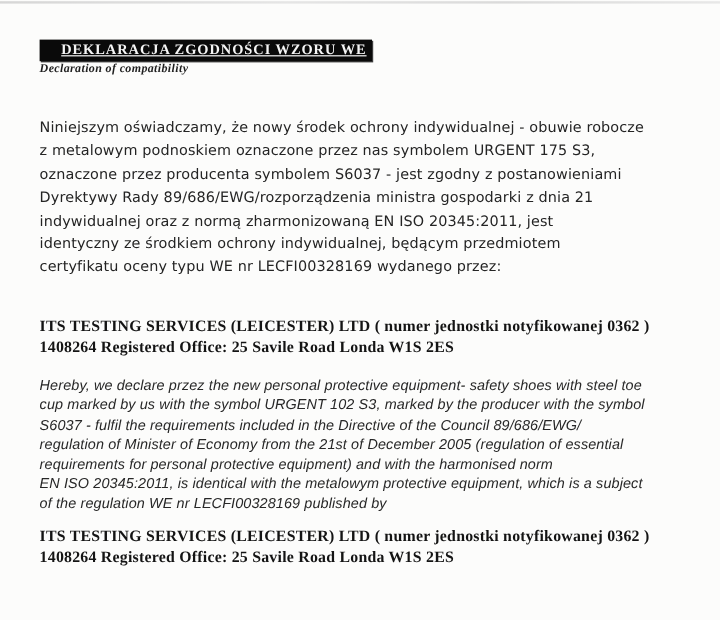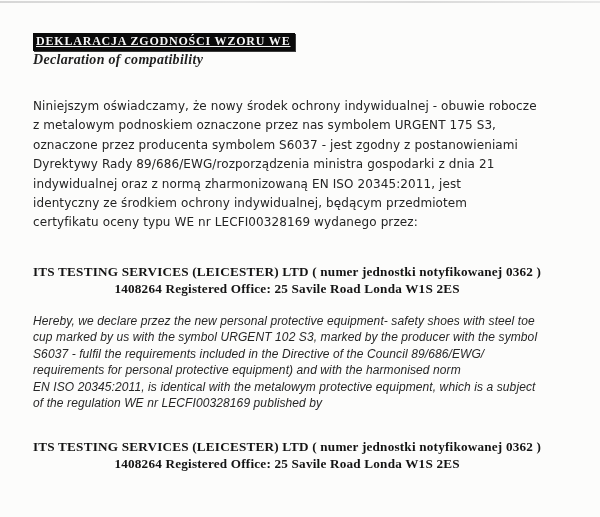--- a/index.html
+++ b/index.html
@@ -30,35 +30,35 @@
     position: absolute;
     left: 33px;
     top: 33px;
     background: #0a0a0a;
     color: #f5f5f5;
     font-family: "Liberation Serif", serif;
     font-weight: bold;
     font-size: 12px;
     line-height: 17px;
     letter-spacing: 0.8px;
-    padding: 0 5px 1px 3px;
+    padding: 0 5px 1px 18px;
     white-space: nowrap;
     box-shadow: 1px 1px 0 #3c3c3c;
   }
   .title-box span {
     text-decoration: underline;
   }
   .subtitle {
     position: absolute;
     left: 33px;
     top: 52px;
     font-family: "Liberation Serif", serif;
     font-weight: bold;
     font-style: italic;
-    font-size: 14px;
+    font-size: 10px;
     letter-spacing: 0.3px;
     color: #1f1f1f;
     white-space: nowrap;
   }
   .polish-para {
     position: absolute;
     left: 33px;
     top: 97px;
     font-family: "DejaVu Sans", sans-serif;
     font-size: 12px;
@@ -69,21 +69,20 @@
   .polish-para .line { white-space: nowrap; }
   .bold-block {
     position: absolute;
     left: 33px;
     font-family: "Liberation Serif", serif;
     font-weight: bold;
     font-size: 13.2px;
     line-height: 16.8px;
     color: #141414;
     letter-spacing: 0.2px;
-    text-align: center;
   }
   .bold-block.first { top: 264px; }
   .bold-block.second { top: 439px; }
   .bold-block .line { white-space: nowrap; }
   .english-para {
     position: absolute;
     left: 33px;
     top: 313px;
     font-family: "Liberation Sans", sans-serif;
     font-style: italic;
@@ -119,20 +118,21 @@
 
   <div class="bold-block first">
     <div class="line">ITS TESTING SERVICES (LEICESTER) LTD ( numer jednostki notyfikowanej 0362 )</div>
     <div class="line">1408264 Registered Office: 25 Savile Road Londa W1S 2ES</div>
   </div>
 
   <div class="english-para">
     <div class="line">Hereby, we declare przez the new personal protective equipment- safety shoes with steel toe</div>
     <div class="line">cup marked by us with the symbol URGENT 102 S3, marked by the producer with the symbol</div>
     <div class="line">S6037   - fulfil the requirements included in the Directive of the Council 89/686/EWG/</div>
+    <div class="line">regulation of Minister of Economy from the 21st of December 2005 (regulation of essential</div>
     <div class="line">requirements for personal protective equipment) and with the harmonised norm</div>
     <div class="line">EN ISO 20345:2011,  is identical with the metalowym protective equipment, which is a subject</div>
     <div class="line">of the regulation WE nr LECFI00328169 published by</div>
   </div>
 
   <div class="bold-block second">
     <div class="line">ITS TESTING SERVICES (LEICESTER) LTD ( numer jednostki notyfikowanej 0362 )</div>
     <div class="line">1408264 Registered Office: 25 Savile Road Londa W1S 2ES</div>
   </div>
 

